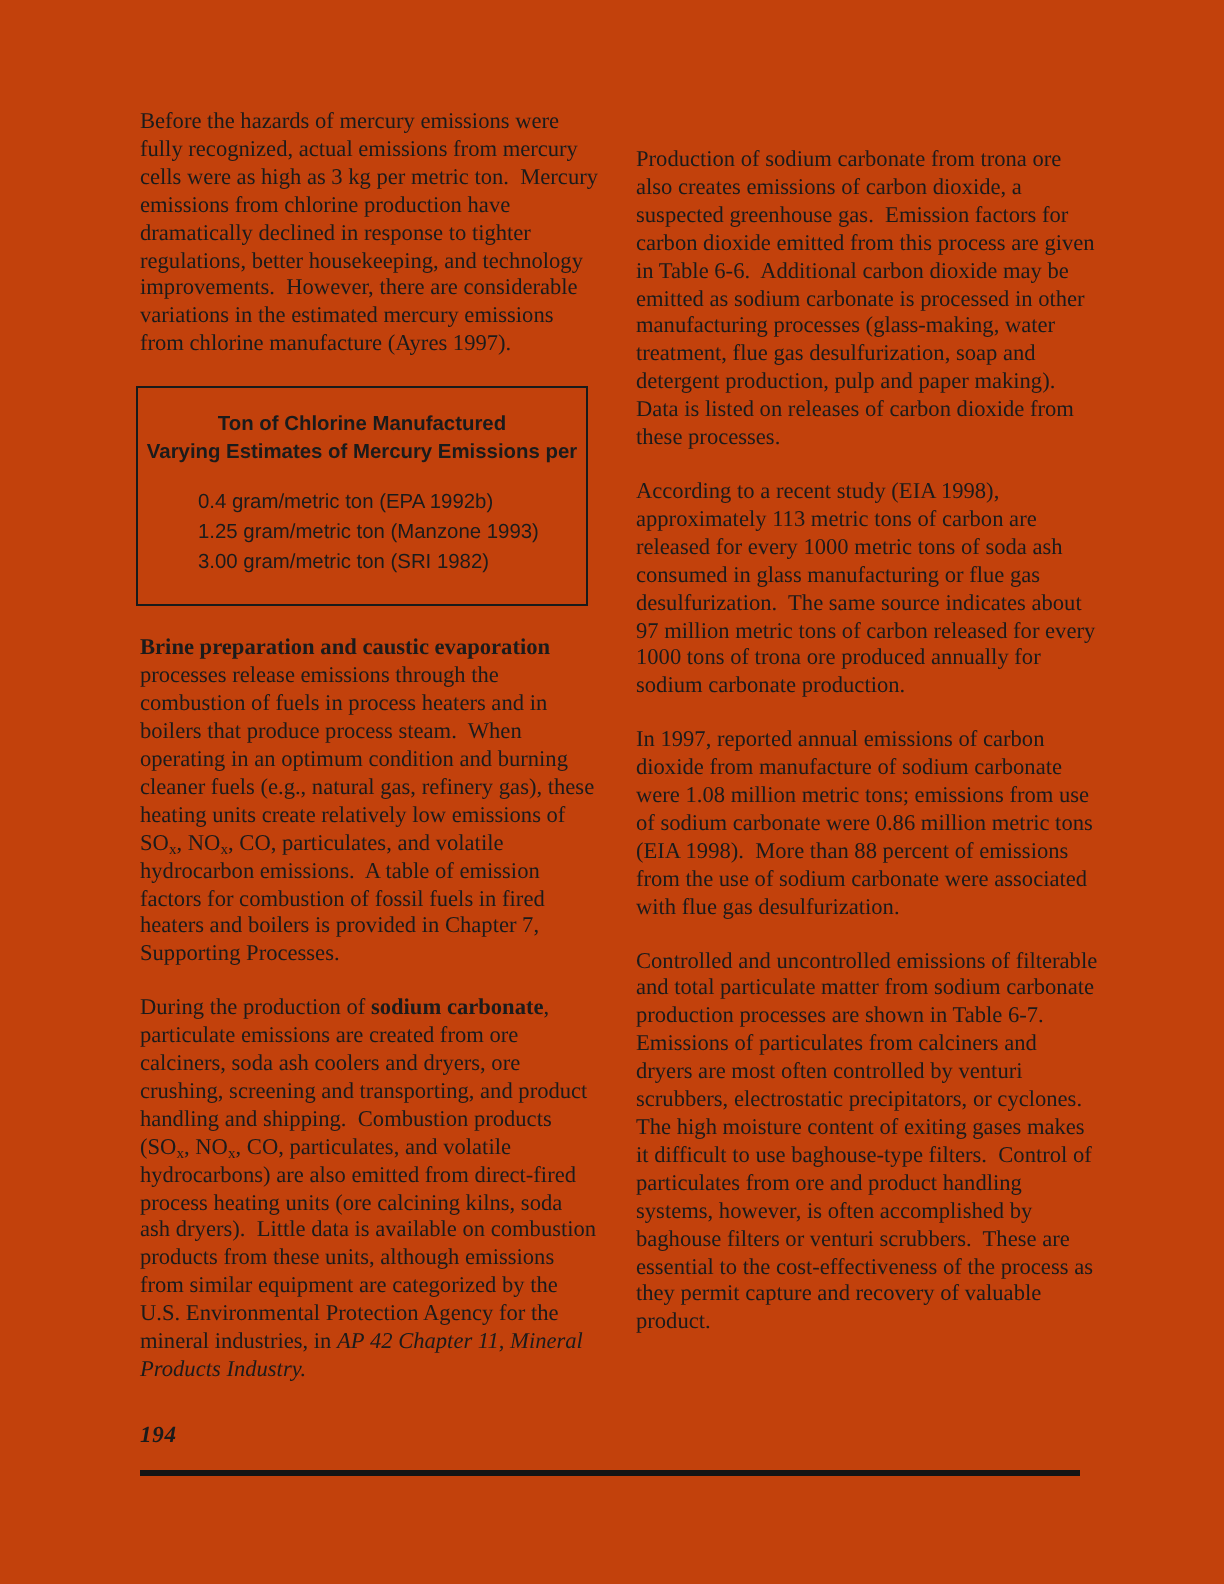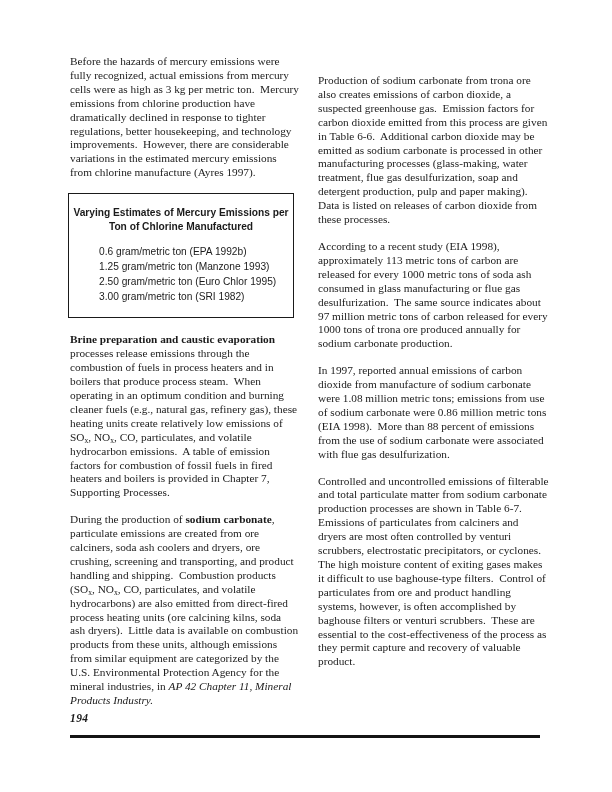--- a/index.html
+++ b/index.html
@@ -1,19 +1,19 @@
 <!DOCTYPE html>
 <html><head>
 <meta charset="utf-8">
 <style>
   html,body { margin:0; padding:0; background:#e8e8e8; }
   .page {
     position:relative;
     width:612px; height:792px;
-    background:#ffffff;
+    background:#c2410c;
     font-family:"Liberation Serif", serif;
     color:#1b1b1b;
     overflow:hidden;
     box-sizing:border-box;
   }
   .col { position:absolute; top:55px; }
   .col-left  { left:70px;  width:229px; }
   .col-right { left:318px; top:74px; width:231px; }
   .para {
     font-size:11.3px;
@@ -66,27 +66,26 @@
 </head>
 <body>
 
 <div class="page">
 
   <div class="col col-left">
     <div class="para"><span>Before the hazards of mercury emissions were fully recognized, actual emissions from mercury cells were as high as 3 kg per metric ton.  Mercury emissions from chlorine production have dramatically declined in response to tighter regulations, better housekeeping, and technology improvements.  However, there are considerable variations in the estimated mercury emissions from chlorine manufacture (Ayres 1997).</span></div>
 
     <div class="info-box">
       <div class="box-title">
+        <div>Ton of Chlorine Manufactured</div>
         <div>Varying Estimates of Mercury Emissions per</div>
-        <div>Ton of Chlorine Manufactured</div>
       </div>
       <div class="box-items">
-        <div class="box-item">0.6 gram/metric ton (EPA 1992b)</div>
+        <div class="box-item">0.4 gram/metric ton (EPA 1992b)</div>
         <div class="box-item">1.25 gram/metric ton (Manzone 1993)</div>
-        <div class="box-item">2.50 gram/metric ton (Euro Chlor 1995)</div>
         <div class="box-item">3.00 gram/metric ton (SRI 1982)</div>
       </div>
     </div>
 
     <div class="para"><b>Brine preparation and caustic evaporation</b><span> processes release emissions through the combustion of fuels in process heaters and in boilers that produce process steam.  When operating in an optimum condition and burning cleaner fuels (e.g., natural gas, refinery gas), these heating units create relatively low emissions of SO</span><sub>x</sub><span>, NO</span><sub>x</sub><span>, CO, particulates, and volatile hydrocarbon emissions.  A table of emission factors for combustion of fossil fuels in fired heaters and boilers is provided in Chapter 7, Supporting Processes.</span></div>
 
     <div class="para"><span>During the production of </span><b>sodium carbonate</b><span>, particulate emissions are created from ore calciners, soda ash coolers and dryers, ore crushing, screening and transporting, and product handling and shipping.  Combustion products (SO</span><sub>x</sub><span>, NO</span><sub>x</sub><span>, CO, particulates, and volatile hydrocarbons) are also emitted from direct-fired process heating units (ore calcining kilns, soda ash dryers).  Little data is available on combustion products from these units, although emissions from similar equipment are categorized by the U.S. Environmental Protection Agency for the mineral industries, in </span><i>AP 42 Chapter 11, Mineral Products Industry.</i></div>
   </div>
 
   <div class="col col-right">

